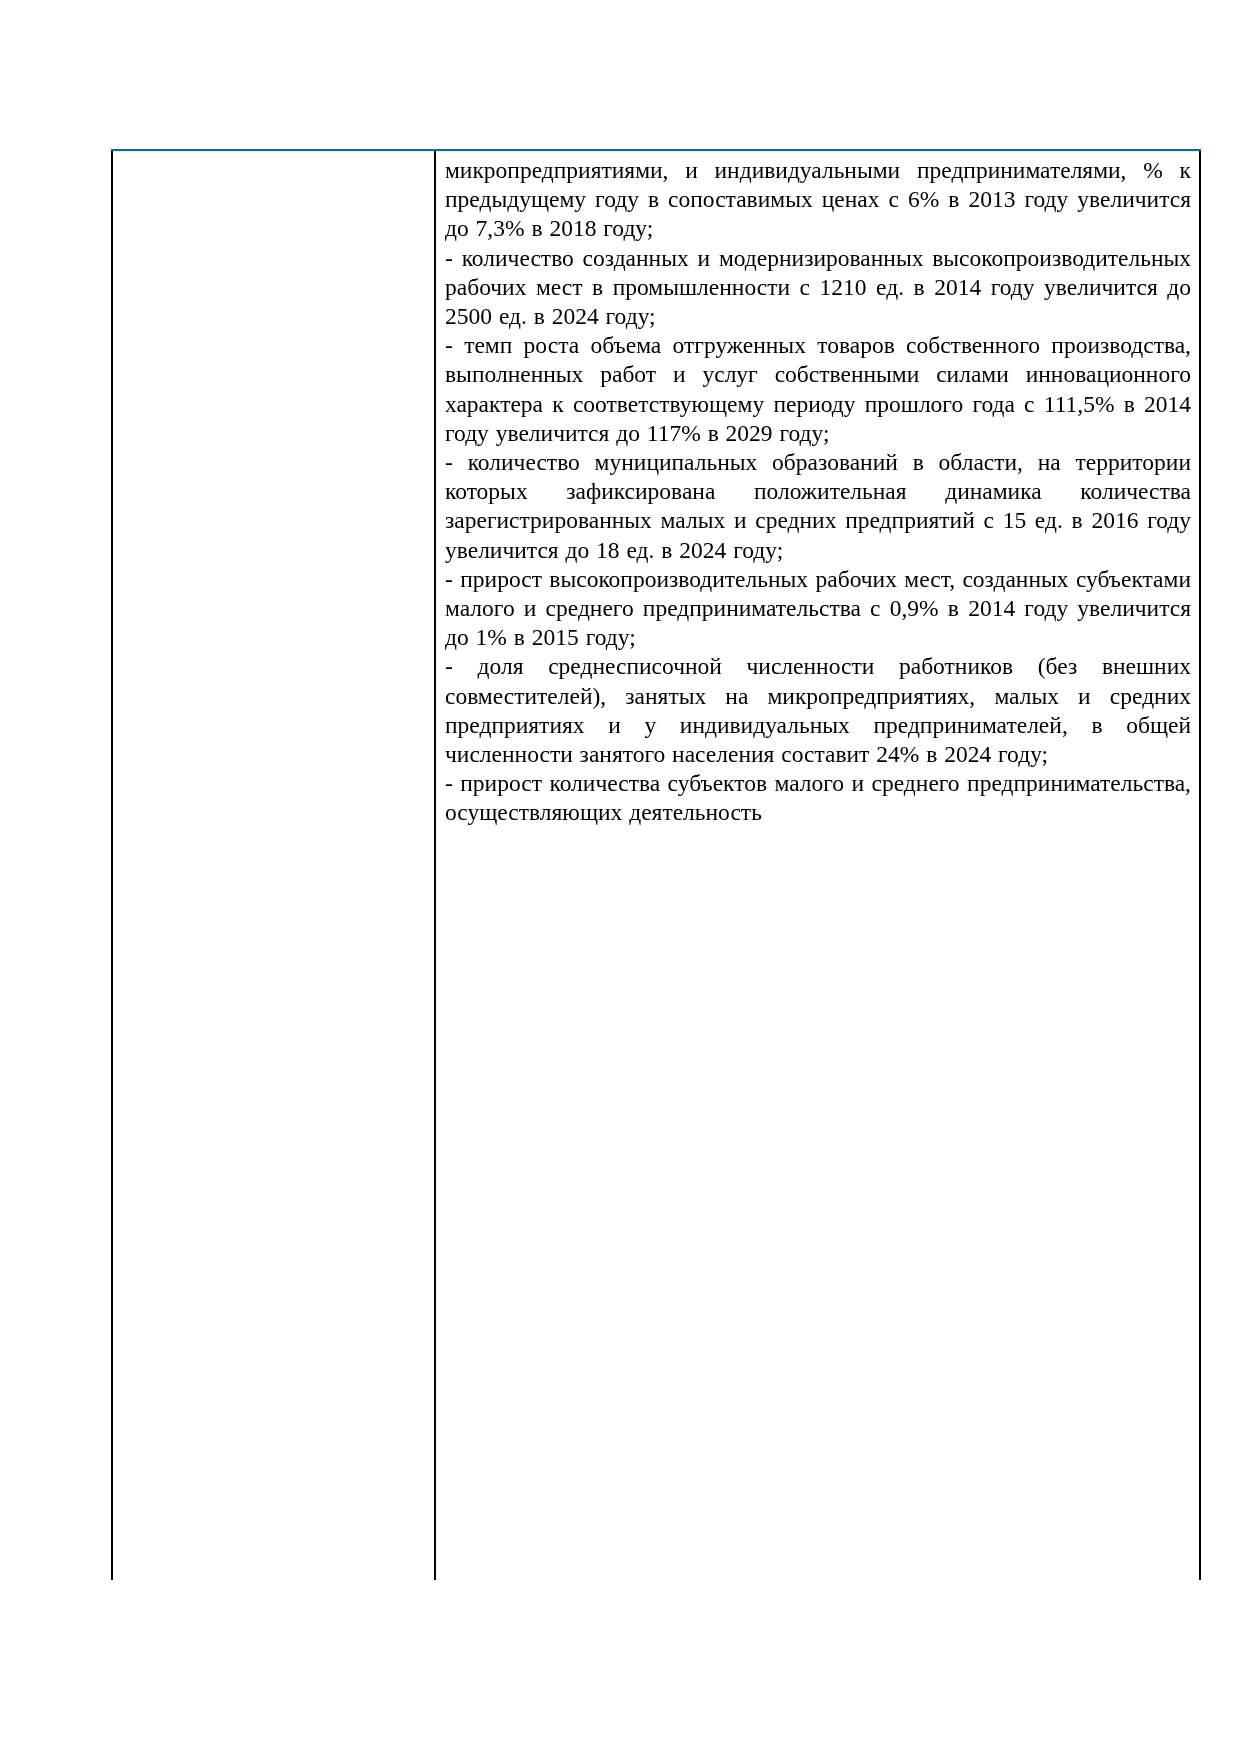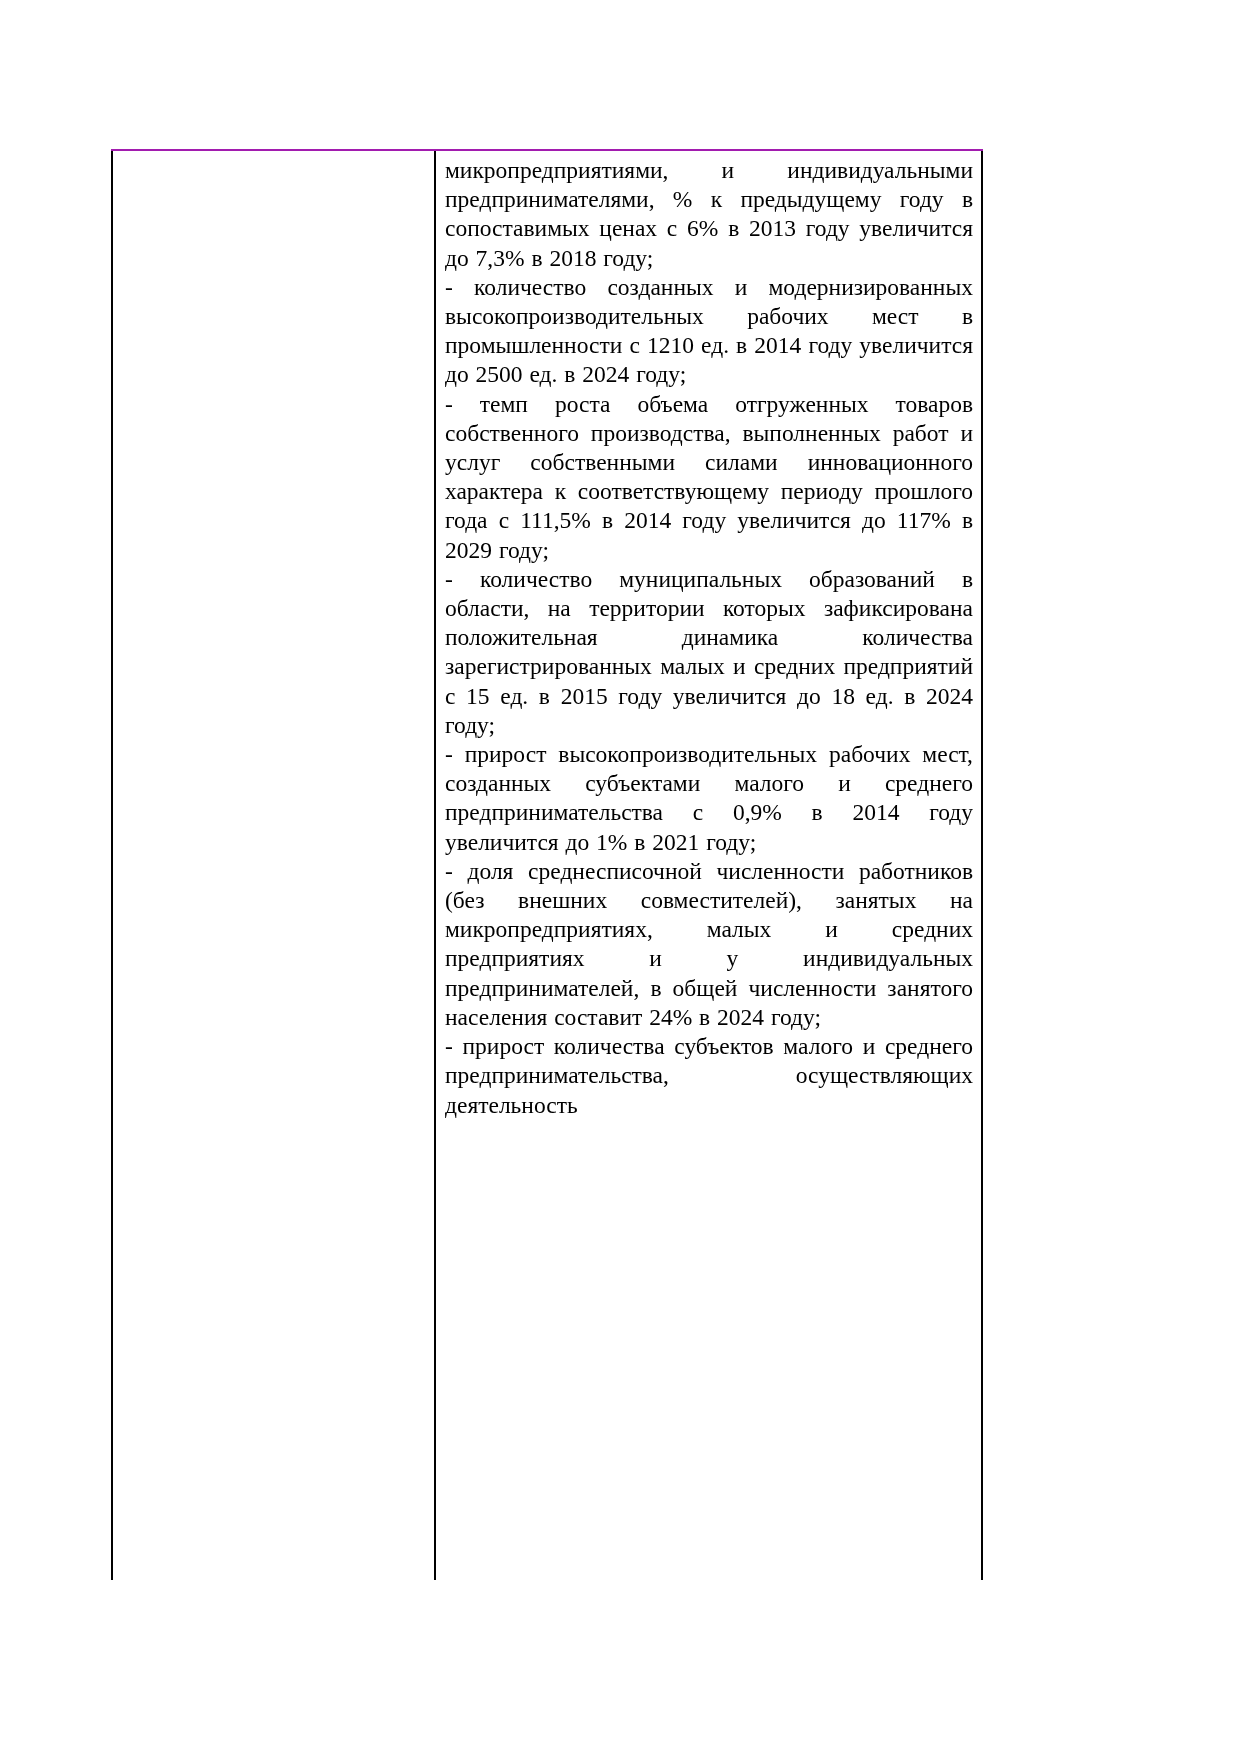--- a/index.html
+++ b/index.html
@@ -13,24 +13,24 @@
     height: 1754px;
     background: #ffffff;
     overflow: hidden;
     font-family: "Liberation Serif", "DejaVu Serif", serif;
     color: #000000;
   }
   .doc-table {
     position: absolute;
     left: 111px;
     top: 149px;
-    width: 872px;
+    width: 1090px;
     height: 1431px;
     display: flex;
-    border-top: 2px solid #a21caf;
+    border-top: 2px solid #0369a1;
     box-sizing: border-box;
   }
   .cell {
     box-sizing: border-box;
     height: 100%;
   }
   .cell.left {
     width: 325px;
     border-left: 2px solid #000000;
     border-right: 2px solid #000000;
@@ -54,20 +54,20 @@
 <body>
 
 <div class="page">
   <div class="doc-table">
     <div class="cell left"></div>
     <div class="cell right">
       <div class="text-block" id="paragraphs">
           <p>микропредприятиями, и индивидуальными предпринимателями, % к предыдущему году в сопоставимых ценах с 6% в 2013 году увеличится до 7,3% в 2018 году;</p>
           <p>- количество созданных и модернизированных высокопроизводительных рабочих мест в промышленности с 1210 ед. в 2014 году увеличится до 2500 ед. в 2024 году;</p>
           <p>- темп роста объема отгруженных товаров собственного производства, выполненных работ и услуг собственными силами инновационного характера к соответствующему периоду прошлого года с 111,5% в 2014 году увеличится до 117% в 2029 году;</p>
-          <p>- количество муниципальных образований в области, на территории которых зафиксирована положительная динамика количества зарегистрированных малых и средних предприятий с 15 ед. в 2015 году увеличится до 18 ед. в 2024 году;</p>
-          <p>- прирост высокопроизводительных рабочих мест, созданных субъектами малого и среднего предпринимательства с 0,9% в 2014 году увеличится до 1% в 2021 году;</p>
+          <p>- количество муниципальных образований в области, на территории которых зафиксирована положительная динамика количества зарегистрированных малых и средних предприятий с 15 ед. в 2016 году увеличится до 18 ед. в 2024 году;</p>
+          <p>- прирост высокопроизводительных рабочих мест, созданных субъектами малого и среднего предпринимательства с 0,9% в 2014 году увеличится до 1% в 2015 году;</p>
           <p>- доля среднесписочной численности работников (без внешних совместителей), занятых на микропредприятиях, малых и средних предприятиях и у индивидуальных предпринимателей, в общей численности занятого населения составит 24% в 2024 году;</p>
           <p>- прирост количества субъектов малого и среднего предпринимательства, осуществляющих деятельность</p>
         </div>
     </div>
   </div>
 </div>
 
 </body></html>

